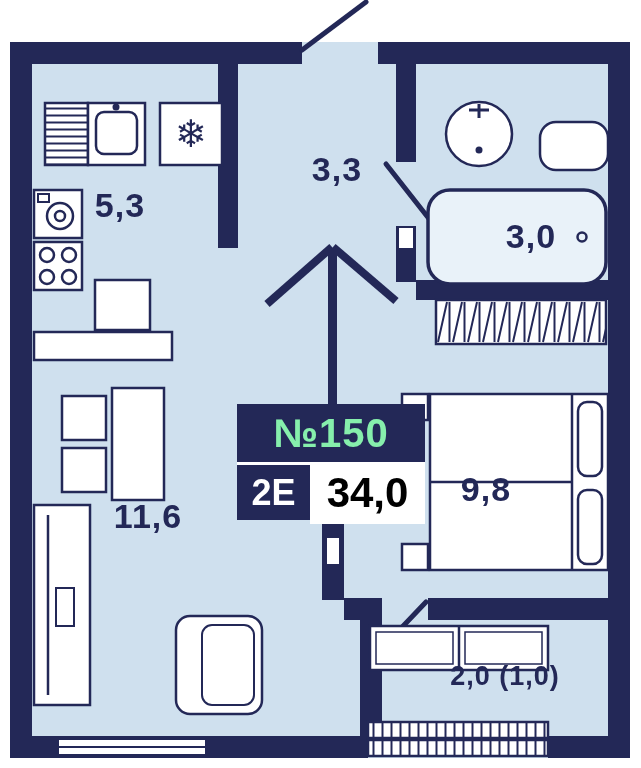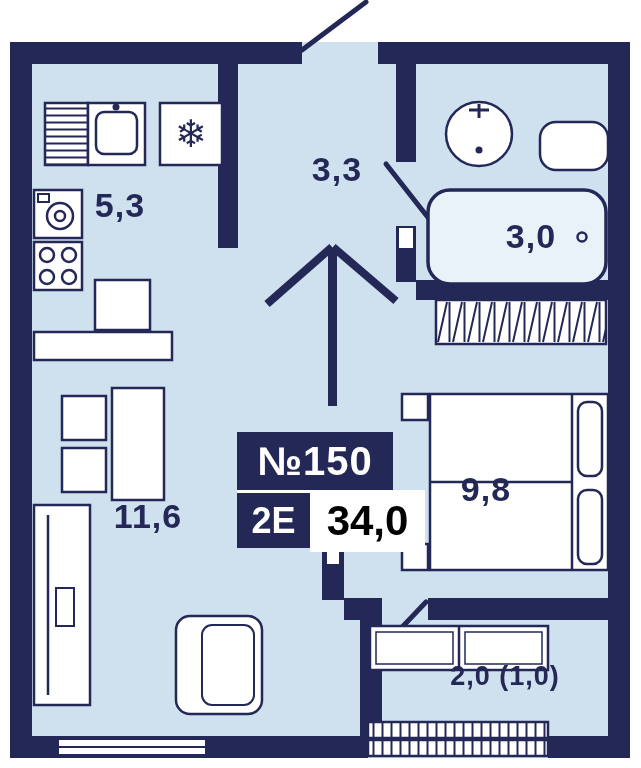--- a/index.html
+++ b/index.html
@@ -10,23 +10,23 @@
   .plan svg{position:absolute;left:0;top:0;}
   .room-label{
     position:absolute;transform:translate(-50%,-50%);
     color:#232857;font-size:34px;font-weight:600;letter-spacing:1px;white-space:nowrap;
   }
   .room-label.sm{font-size:27px;}
   .badge{
     position:absolute;left:237px;top:404px;width:188px;height:120px;
   }
   .badge .row-top{
-    width:156px;height:58px;background:#232857;color:#ffffff;
-    display:flex;align-items:center;justify-content:center;
-    font-size:40px;font-weight:700;letter-spacing:1px;box-sizing:border-box;margin-top:28px;
+    width:188px;height:58px;background:#232857;color:#86efac;
+    display:flex;align-items:center;justify-content:center;
+    font-size:40px;font-weight:700;letter-spacing:1px;box-sizing:border-box;
   }
   .badge .row-bottom{display:flex;width:188px;height:62px;box-sizing:border-box;}
   .badge .type-box{
     width:73px;height:58px;background:#232857;color:#ffffff;
     display:flex;align-items:center;justify-content:center;
     font-size:36px;font-weight:700;border-top:3px solid #ffffff;box-sizing:border-box;
   }
   .badge .area-box{
     width:115px;height:62px;background:#ffffff;color:#000000;
     display:flex;align-items:center;justify-content:center;

